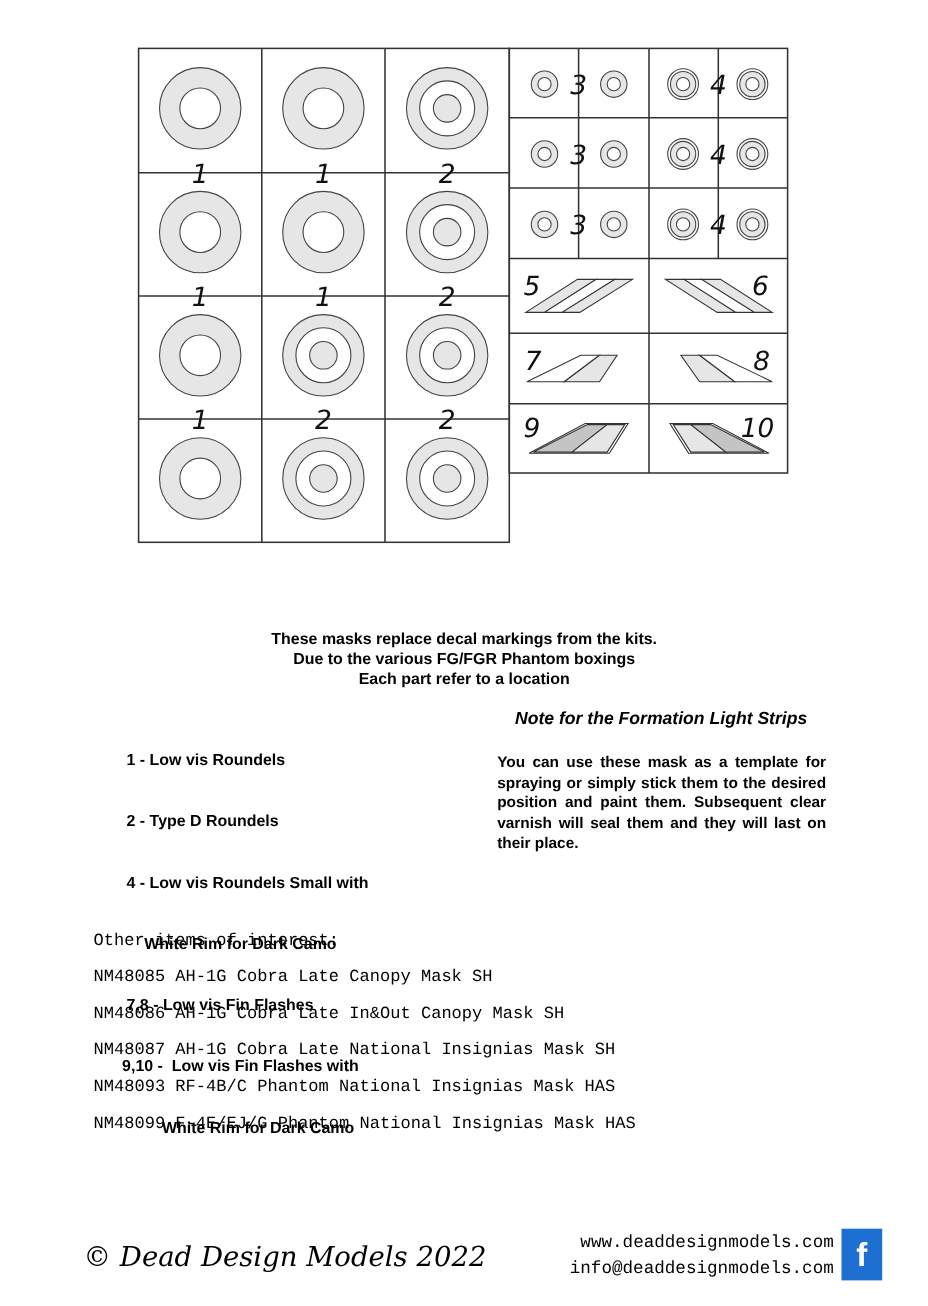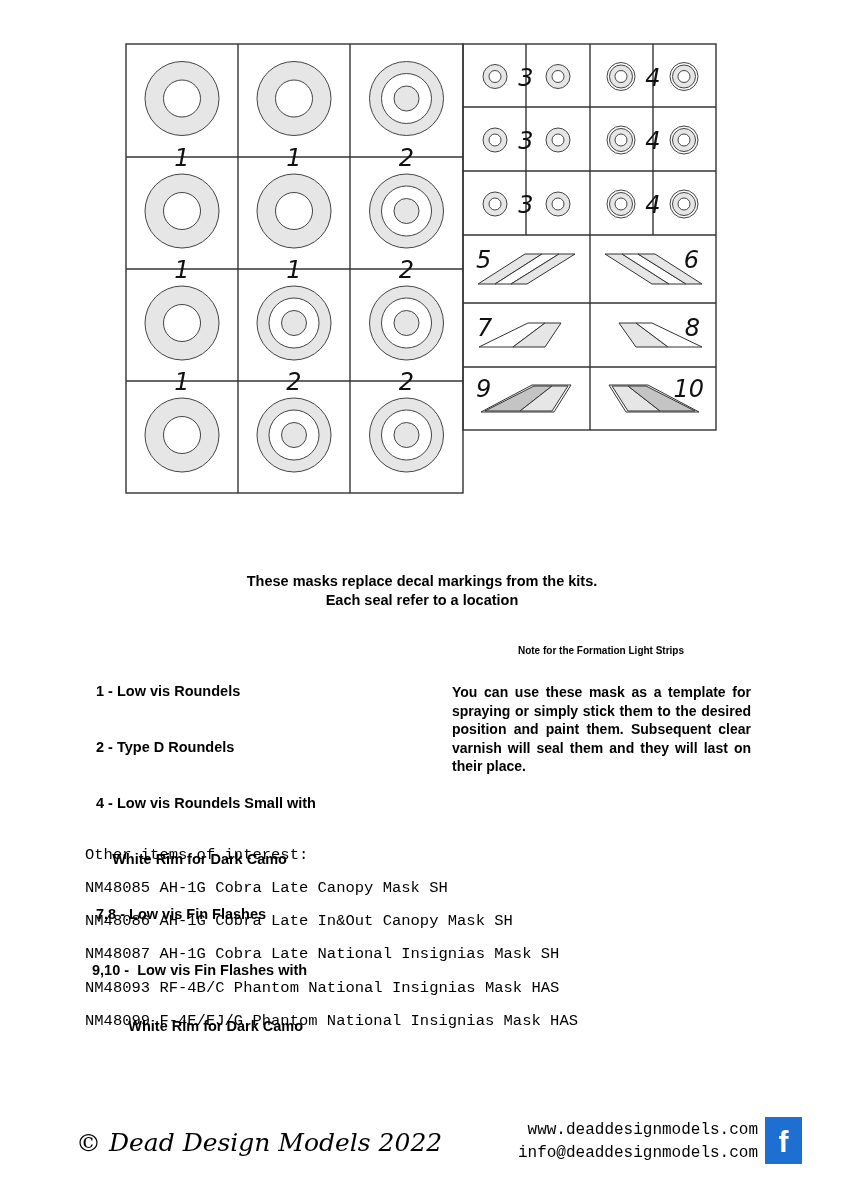--- a/index.html
+++ b/index.html
@@ -1,21 +1,21 @@
 <!DOCTYPE html>
 <html><head>
   <meta charset="utf-8">
   <style>
     html, body { margin: 0; padding: 0; background: #ffffff; }
     body { width: 844px; height: 1187px; position: relative; overflow: hidden; font-family: "Liberation Sans", sans-serif; color: #000; }
     #sheet { position: absolute; left: 0; top: 0; width: 844px; height: 520px; }
     .intro { position: absolute; left: 0; top: 572px; width: 844px; text-align: center; font-weight: bold; font-size: 14.5px; line-height: 18.5px; }
     .legend { position: absolute; left: 92px; top: 645px; font-weight: bold; font-size: 14.5px; line-height: 18.6px; white-space: pre; }
-    .legend div { white-space: pre; }
-    .note-title { position: absolute; left: 450px; top: 645px; width: 302px; text-align: center; font-weight: bold; font-size: 10px; }
+    .legend div { white-space: pre; margin-left: 19px; }
+    .note-title { position: absolute; left: 450px; top: 645px; width: 302px; text-align: center; font-weight: bold; font-size: 16px; font-style: italic; }
     .note-body { position: absolute; left: 452px; top: 683px; width: 299px; font-weight: bold; font-size: 14px; line-height: 18.6px; text-align: justify; }
     .others { position: absolute; left: 85px; top: 846px; font-family: "Liberation Mono", monospace; font-weight: normal; font-size: 15.5px; }
     .others .hdr { height: 33px; }
     .others .item { height: 33.2px; }
     .copyright { position: absolute; left: 76px; top: 1128px; font-family: "DejaVu Serif", serif; font-style: italic; font-size: 25px; }
     .contact { position: absolute; right: 86px; top: 1119px; text-align: right; font-family: "Liberation Mono", monospace; font-size: 16px; line-height: 23px; }
     .fb { position: absolute; left: 765px; top: 1117px; width: 37px; height: 47px; background: #1d6fd1; color: #fff; font-family: "Liberation Sans", sans-serif; font-weight: bold; font-size: 30px; text-align: center; line-height: 50px; }
   </style>
 </head>
 <body>
@@ -130,21 +130,22 @@
     <polygon points="520,411 552,386 568,386 552,411" fill="#e6e6e6" stroke="#333" stroke-width="1"></polygon>
     <text x="476" y="397" text-anchor="start" font-size="24" font-family="&quot;DejaVu Sans&quot;, sans-serif" font-style="italic" fill="#111">9</text>
     <polygon points="609,385 648,385 699,412 626,412" fill="#fff" stroke="#333" stroke-width="1"></polygon>
     <polygon points="612,386 628,386 660,411 628,411" fill="#e6e6e6" stroke="#333" stroke-width="1"></polygon>
     <polygon points="628,386 646,386 695,411 660,411" fill="#c4c4c4" stroke="#333" stroke-width="1"></polygon>
     <text x="704" y="397" text-anchor="end" font-size="24" font-family="&quot;DejaVu Sans&quot;, sans-serif" font-style="italic" fill="#111">10</text>
   </svg>
 
 <div class="intro">
   <div>These masks replace decal markings from the kits.</div>
-  <div>Each seal refer to a location</div>
+  <div>Due to the various FG/FGR Phantom boxings</div>
+  <div>Each part refer to a location</div>
 </div>
 
 <div class="legend">
   <div> 1 - Low vis Roundels</div>
   <div> 2 - Type D Roundels</div>
   <div> 4 - Low vis Roundels Small with</div>
   <div>     White Rim for Dark Camo</div>
   <div> 7,8 - Low vis Fin Flashes</div>
   <div>9,10 -  Low vis Fin Flashes with</div>
   <div>         White Rim for Dark Camo</div>

